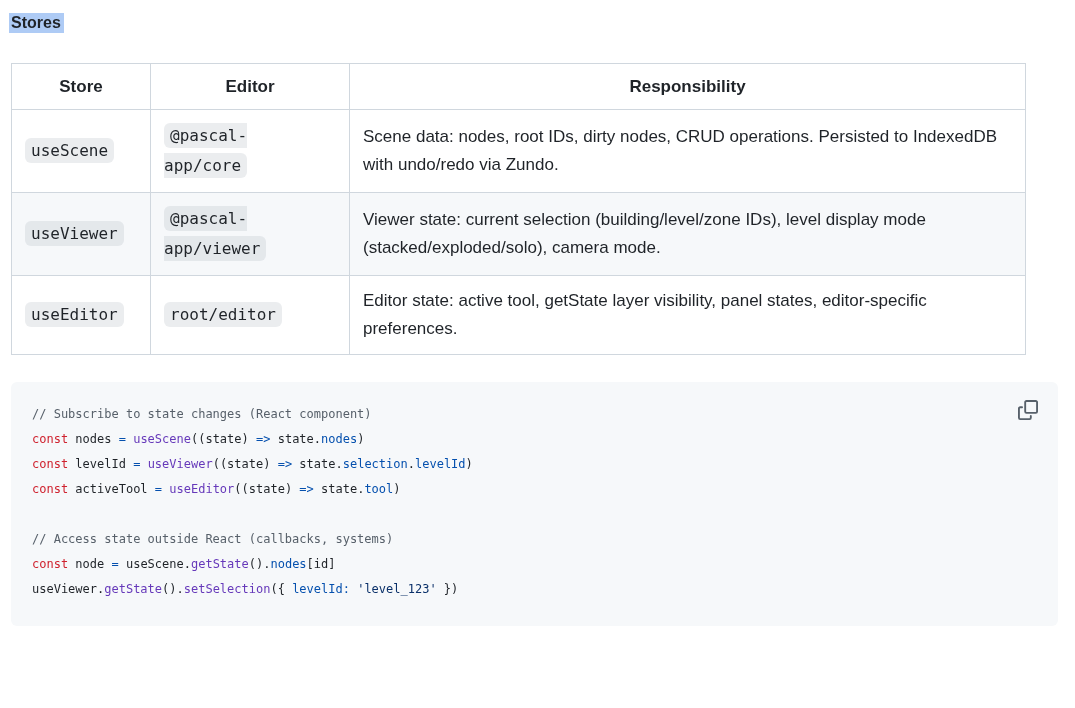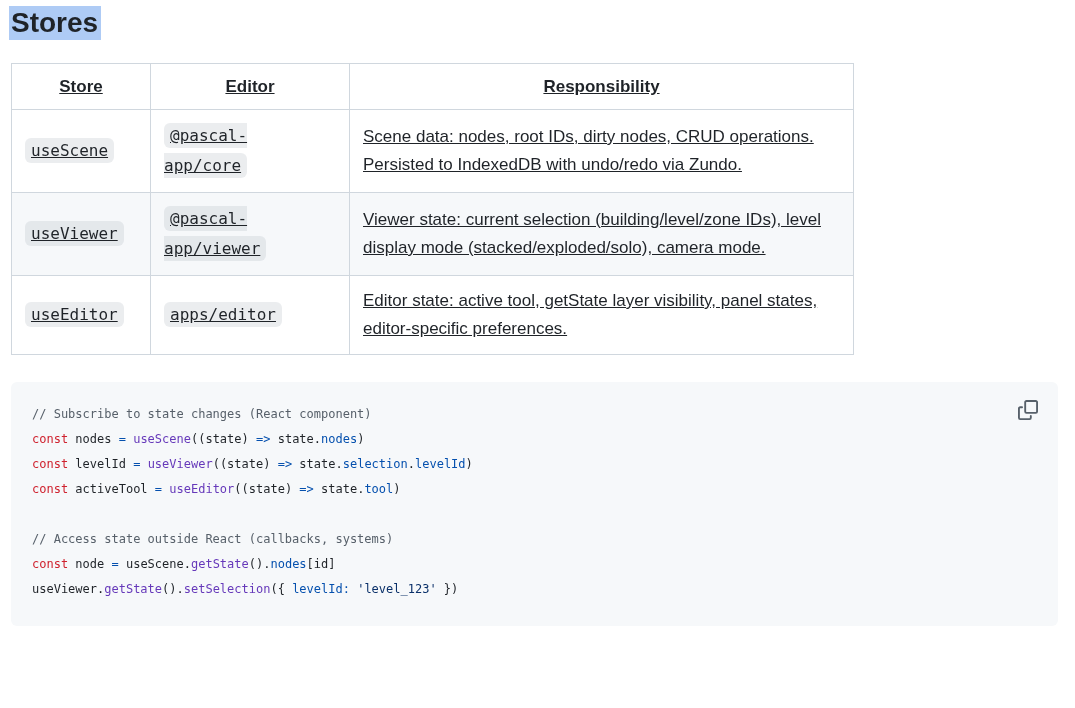--- a/index.html
+++ b/index.html
@@ -24,40 +24,39 @@
     width:1075px;
     background:#ffffff;
     color:var(--c-text);
     font-family:"Liberation Sans", sans-serif;
     font-size:17px;
   }
   main{padding:8px 17px 10px 11px;}
 
   h1.page-heading{
     margin:0 0 25px 0;
-    font-size:28px;
+    font-size:16px;
     line-height:30px;
     font-weight:700;
   }
   .selection-highlight{
     background:var(--c-sel);
     padding:1px 3px 2px 2px;
     margin-left:-2px;
   }
   p.intro{
     margin:0 0 27px 0;
     line-height:21px;
   }
 
   table.stores{
     border-collapse:collapse;
     table-layout:fixed;
-    width:843px;
+    width:1015px;
     margin:0 0 27px 0;
-    text-decoration:underline;
   }
   table.stores th, table.stores td{
     border:1px solid var(--c-border);
     vertical-align:middle;
   }
   table.stores th{
     padding:12px 13px;
     font-weight:700;
     text-align:center;
     line-height:21px;
@@ -154,21 +153,21 @@
           <td class="cell-responsibility">Scene data: nodes, root IDs, dirty nodes, CRUD operations. Persisted to IndexedDB with undo/redo via Zundo.</td>
         </tr>
         <tr>
           <td class="cell-store"><code class="inline-code">useViewer</code></td>
           <td class="cell-package"><code class="inline-code">@pascal-
 app/viewer</code></td>
           <td class="cell-responsibility">Viewer state: current selection (building/level/zone IDs), level display mode (stacked/exploded/solo), camera mode.</td>
         </tr>
         <tr>
           <td class="cell-store"><code class="inline-code">useEditor</code></td>
-          <td class="cell-package"><code class="inline-code">apps/editor</code></td>
+          <td class="cell-package"><code class="inline-code">root/editor</code></td>
           <td class="cell-responsibility">Editor state: active tool, getState layer visibility, panel states, editor-specific preferences.</td>
         </tr>
       </tbody>
   </table>
 
 
   <div class="code-block">
     <button class="copy-btn" aria-label="Copy code">
       <svg width="20" height="20" viewBox="0 0 16 16">
         <path d="M0 6.75C0 5.784.784 5 1.75 5h1.5a.75.75 0 0 1 0 1.5h-1.5a.25.25 0 0 0-.25.25v7.5c0 .138.112.25.25.25h7.5a.25.25 0 0 0 .25-.25v-1.5a.75.75 0 0 1 1.5 0v1.5A1.75 1.75 0 0 1 9.25 16h-7.5A1.75 1.75 0 0 1 0 14.25Z"></path>

